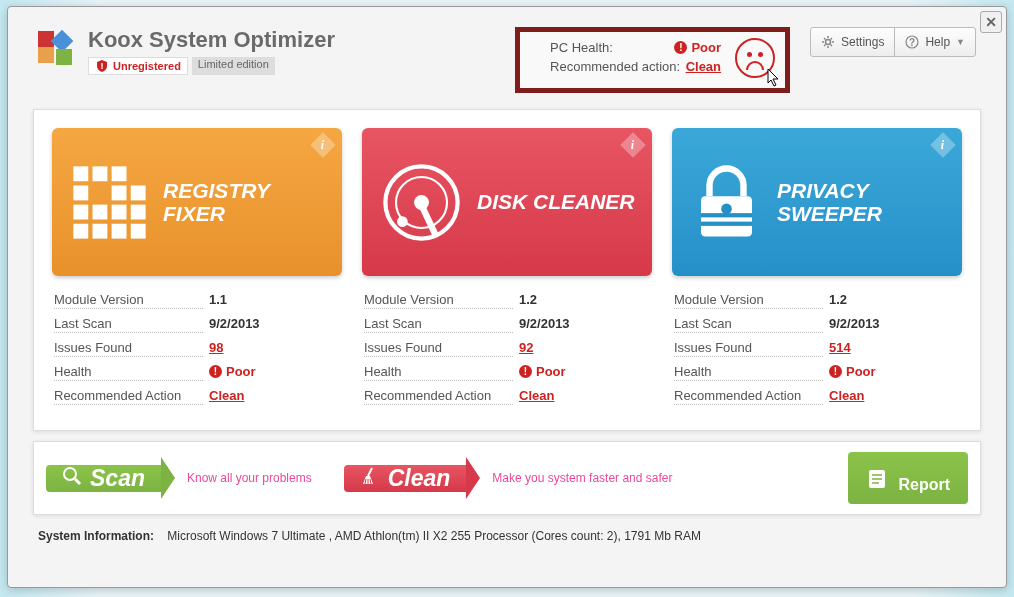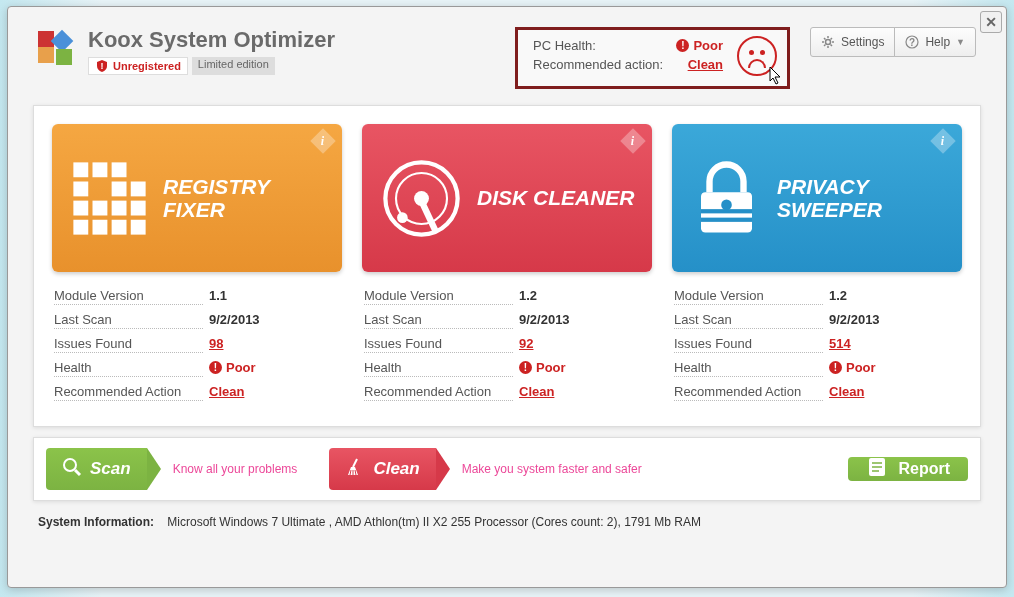--- a/index.html
+++ b/index.html
@@ -86,23 +86,23 @@
   width: 14px;
   height: 14px;
 }
 .limited {
   background: #ddd;
   padding: 1px 6px;
   font-size: 11px;
   color: #666;
 }
 .health-box {
-  border: 3px solid #7f1d1d;
+  border: 5px solid #7f1d1d;
   background: #f9f9f9;
-  padding: 8px 14px 10px 15px;
+  padding: 8px 14px 10px 30px;
   width: 275px;
   font-size: 13px;
   position: relative;
 }
 .health-row {
   display: flex;
   justify-content: space-between;
   align-items: center;
   margin-bottom: 4px;
 }
@@ -298,28 +298,28 @@
   gap: 12px;
 }
 .act-btn {
   display: flex;
   align-items: center;
   cursor: pointer;
 }
 .act-btn .btn-main {
   padding: 8px 16px;
   color: #fff;
-  font-size: 17px;
+  font-size: 23px;
   font-weight: bold;
   font-style: italic;
   border-radius: 4px 0 0 4px;
   display: flex;
   align-items: center;
   gap: 8px;
-  height: 42px;
+  height: 27px;
 }
 .act-btn .btn-arrow {
   width: 0;
   height: 0;
   border-top: 21px solid transparent;
   border-bottom: 21px solid transparent;
 }
 .act-btn.green .btn-main { background: linear-gradient(#8bc34a,#7cb342); }
 .act-btn.green .btn-arrow { border-left: 14px solid #7cb342; }
 .act-btn.red .btn-main { background: linear-gradient(#e85563,#d63949); }
@@ -330,24 +330,24 @@
   margin-right: 20px;
 }
 .report-btn {
   margin-left: auto;
   background: linear-gradient(#8bc34a,#7cb342);
   color: #fff;
   padding: 10px 18px;
   border-radius: 4px;
   font-weight: bold;
   display: flex;
-  align-items: center;
+  align-items: flex-end;
   gap: 10px;
   cursor: pointer;
-  height: 24px;
+  height: 52px;
 }
 .footer {
   padding: 14px 30px 0 30px;
   font-size: 12px;
   color: #333;
 }
 .footer .lab { font-weight: bold; margin-right: 10px; }
 </style>
 </head>
 <body>

